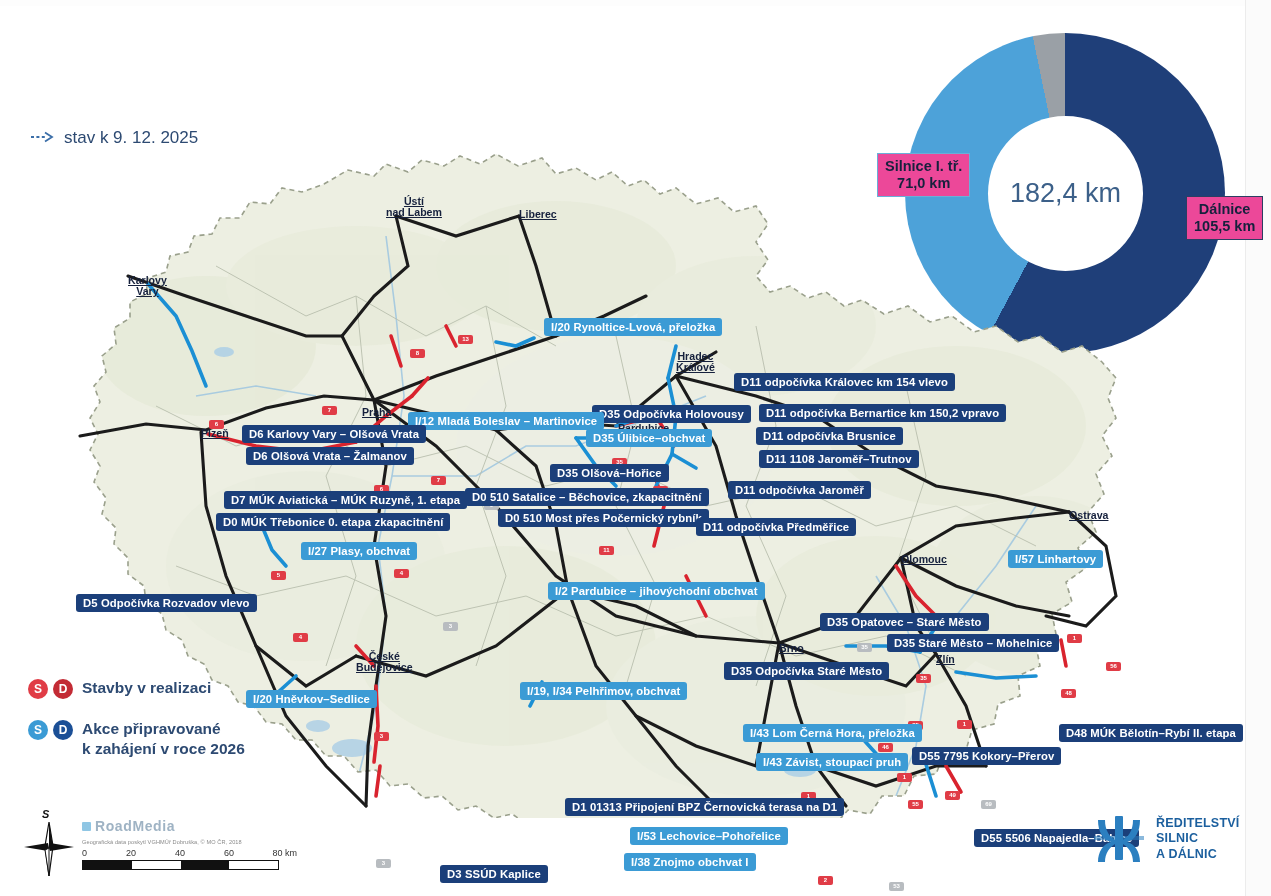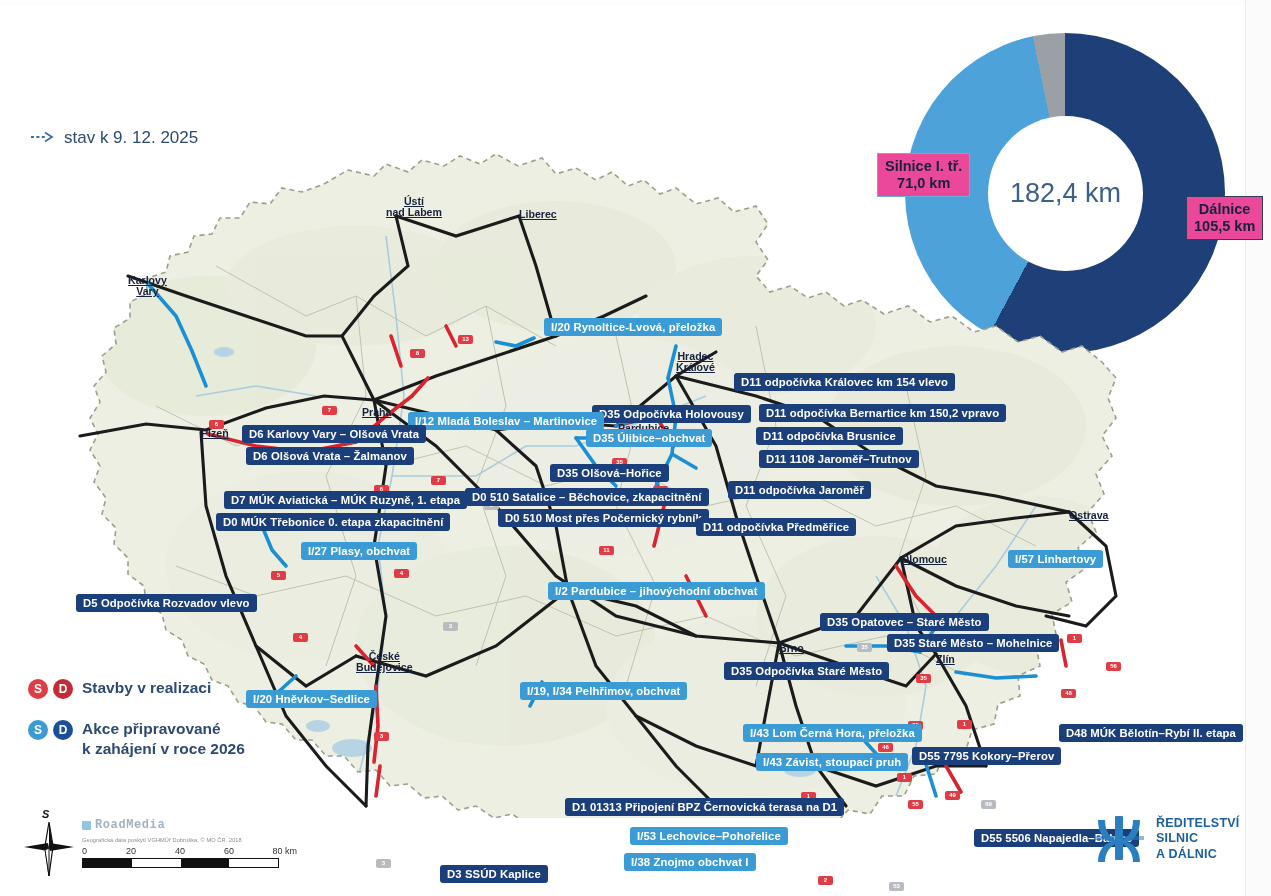--- a/index.html
+++ b/index.html
@@ -91,21 +91,21 @@
   .leg-text{font-size:15.5px;font-weight:bold;color:#2d4a72;line-height:1.28;}
 
   
   .compass{position:absolute;left:22px;top:808px;width:54px;height:70px;}
   .compass .s-letter{position:absolute;left:20px;top:0px;font-size:11px;font-weight:bold;font-style:italic;color:#111;}
 
   
   .scalebox{position:absolute;left:82px;top:818px;width:230px;}
   .rm-logo{display:flex;align-items:center;gap:4px;margin-bottom:5px;}
   .rm-mark{width:9px;height:9px;background:#8fc6e4;border-radius:1px;}
-  .rm-text{font-size:12px;letter-spacing:.6px;color:#9fb3c4;font-weight:bold;font-family:Liberation Mono, monospace;}
+  .rm-text{font-size:14px;letter-spacing:.6px;color:#9fb3c4;font-weight:bold;}
   .attrib{font-size:5.6px;color:#8a8a8a;margin-bottom:3px;white-space:nowrap;letter-spacing:.1px;}
   .ticks{position:relative;height:12px;}
   .ticks span{position:absolute;top:0;font-size:9px;color:#333;transform:translateX(-50%);}
   .ticks span.last{transform:translateX(-22%);}
   .bar{display:flex;height:8px;border:1px solid #111;width:195px;}
   .bar i{flex:1;display:block;}
   .bar i.k{background:#111;}
   .bar i.w{background:#fff;}
 
   

